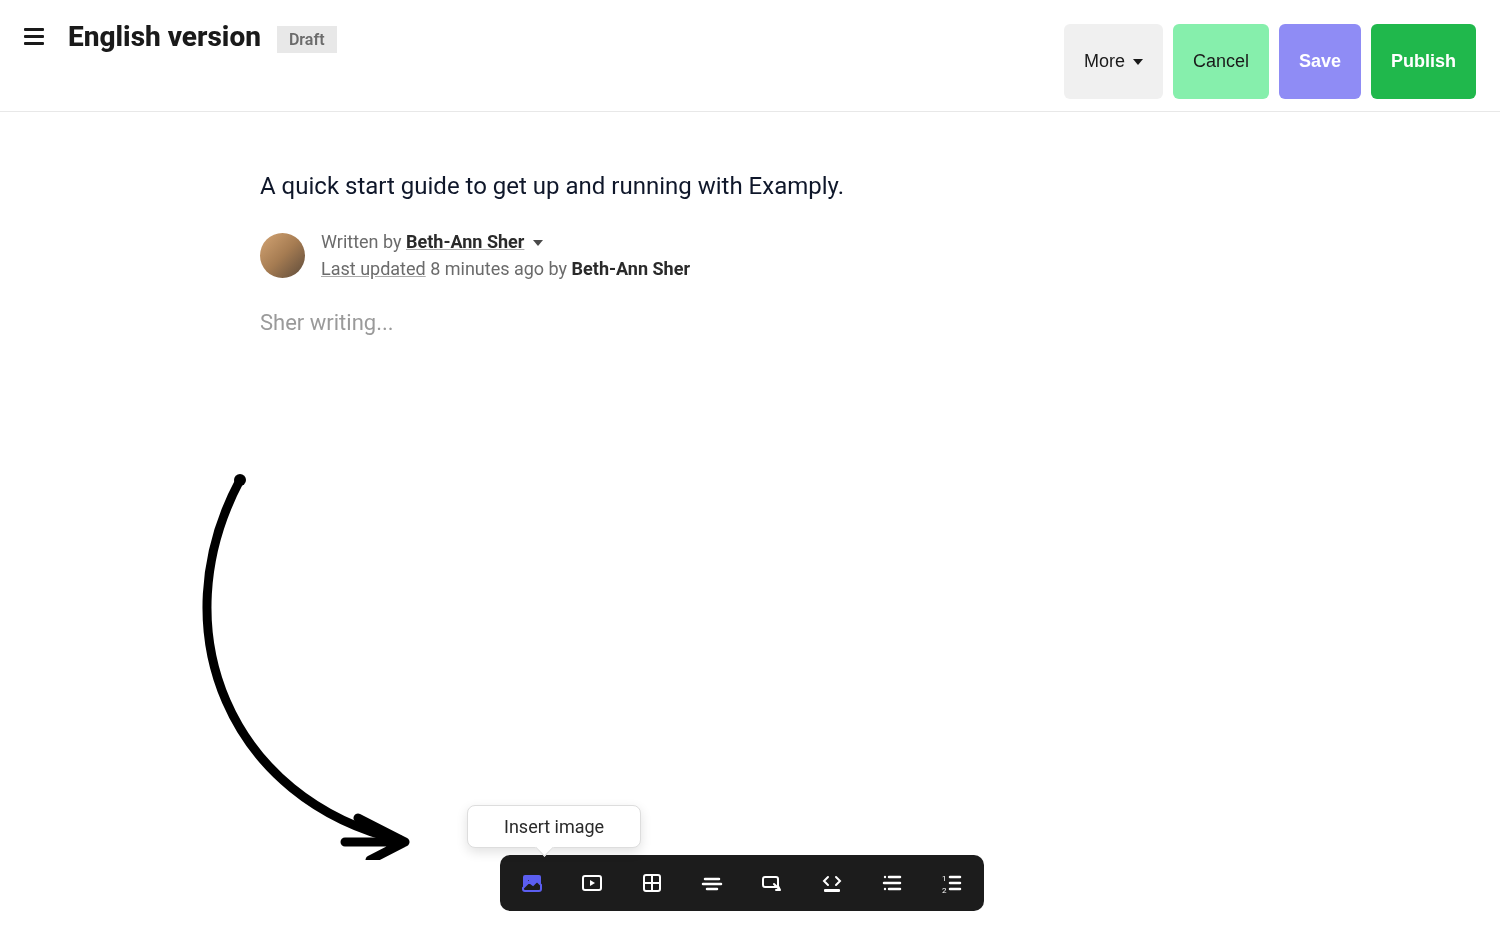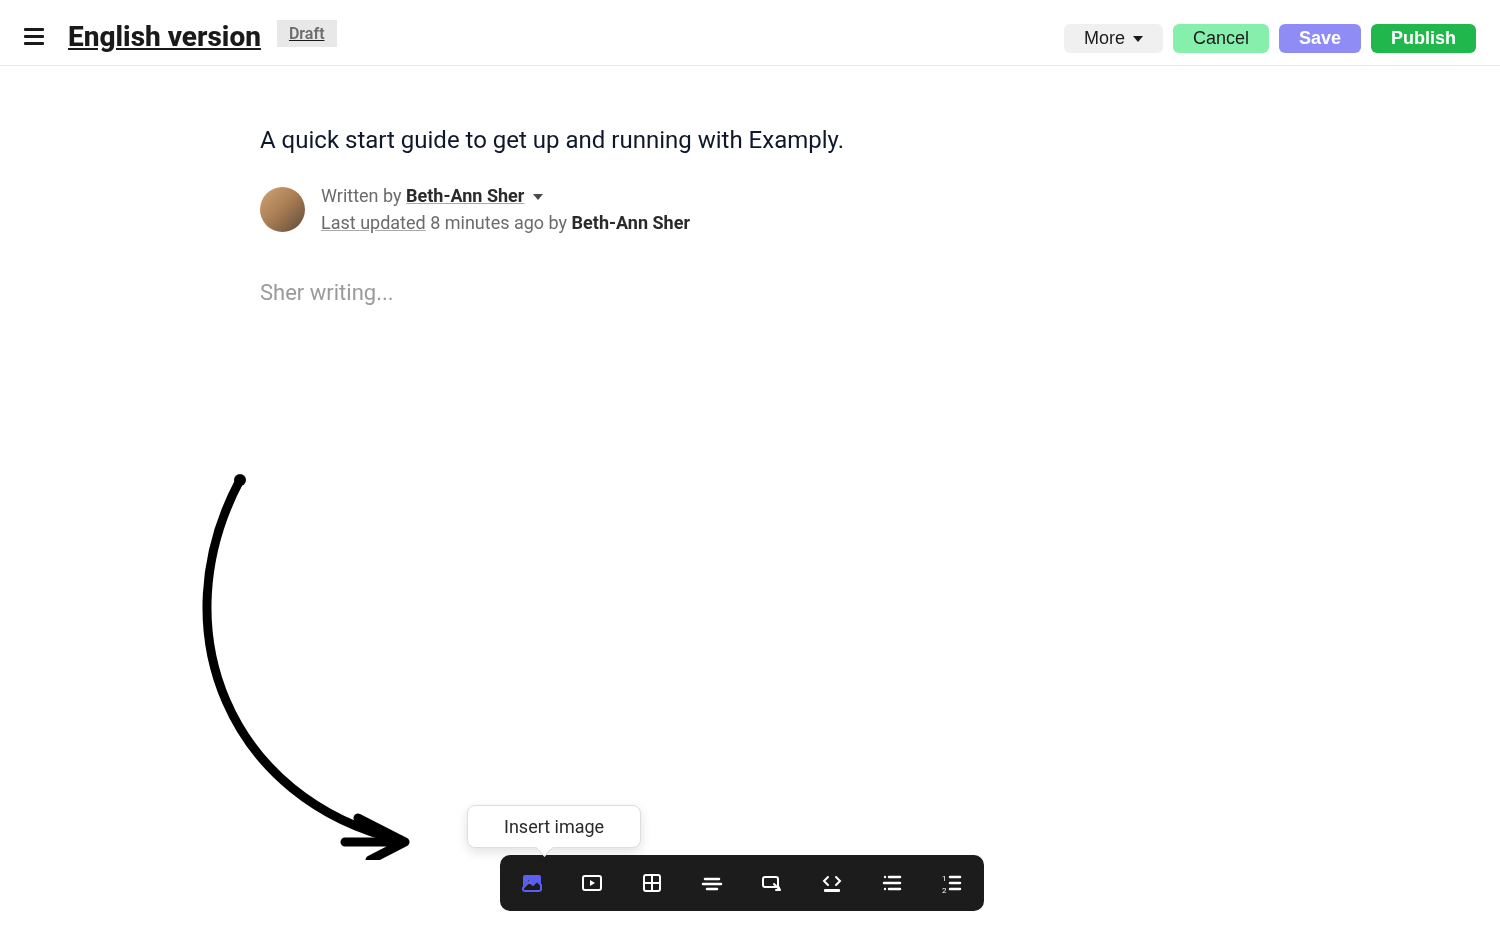--- a/index.html
+++ b/index.html
@@ -40,23 +40,22 @@
       width: 20px;
       height: 3px;
       background: #1a1a1a;
       border-radius: 1px;
     }
     .header-title-block {
       flex: 1;
     }
     .title-row {
       display: flex;
-      align-items: flex-start;
+      align-items: flex-end;
       gap: 16px;
-      text-decoration: underline;
     }
     .page-title {
       font-size: 28px;
       font-weight: 800;
       color: #1a1a1a;
     }
     .draft-badge {
       background: #e8e8e8;
       color: #6b6b6b;
       font-size: 16px;
@@ -71,21 +70,21 @@
     }
     .header-actions {
       display: flex;
       align-items: center;
       gap: 10px;
       margin-top: 4px;
     }
     .btn {
       font-size: 18px;
       font-weight: 500;
-      padding: 4px 20px;
+      padding: 27px 20px;
       border-radius: 6px;
       border: none;
       cursor: pointer;
       display: flex;
       align-items: center;
       gap: 8px;
     }
     .btn-more {
       background: #f0f0f0;
       color: #1a1a1a;
@@ -126,21 +125,21 @@
     .doc-subtitle {
       font-size: 24px;
       color: #0f172a;
       font-weight: 400;
       margin-bottom: 28px;
     }
     .meta-row {
       display: flex;
       align-items: center;
       gap: 16px;
-      margin-bottom: 44px;
+      margin-bottom: 28px;
     }
     .avatar {
       width: 45px;
       height: 45px;
       border-radius: 50%;
       background: linear-gradient(135deg, #d4a574 0%, #a67c52 50%, #5c4a3a 100%);
       flex-shrink: 0;
     }
     .meta-text {
       font-size: 18px;

